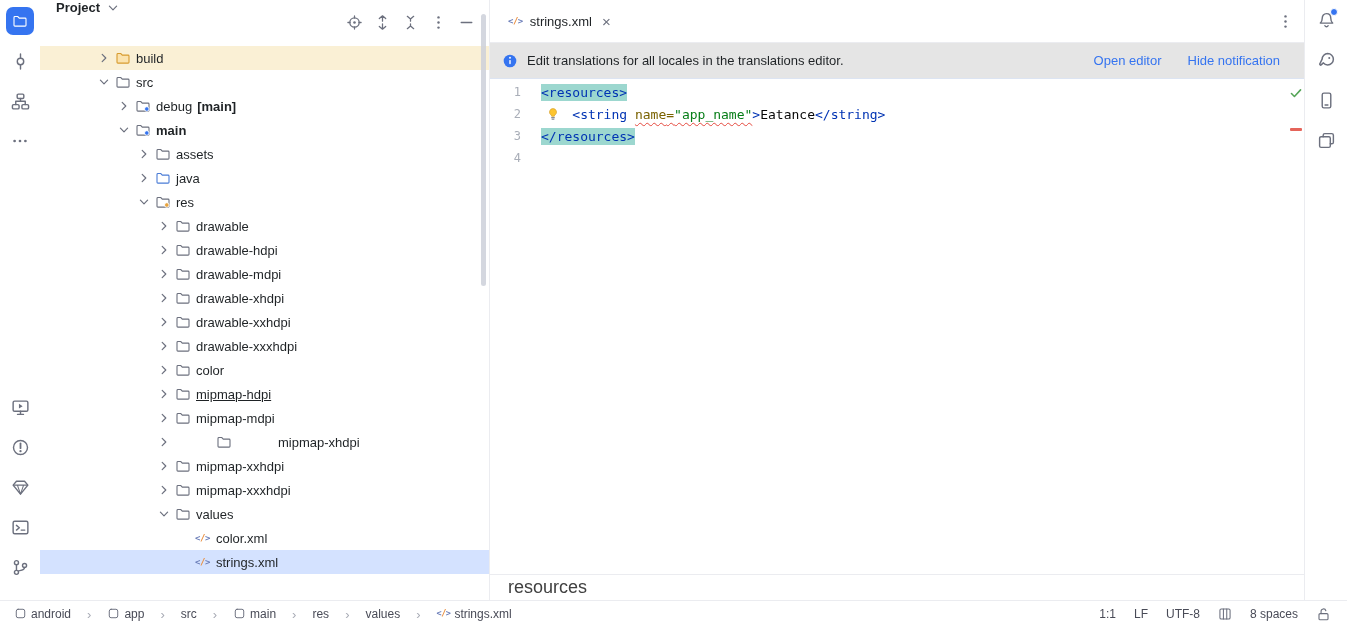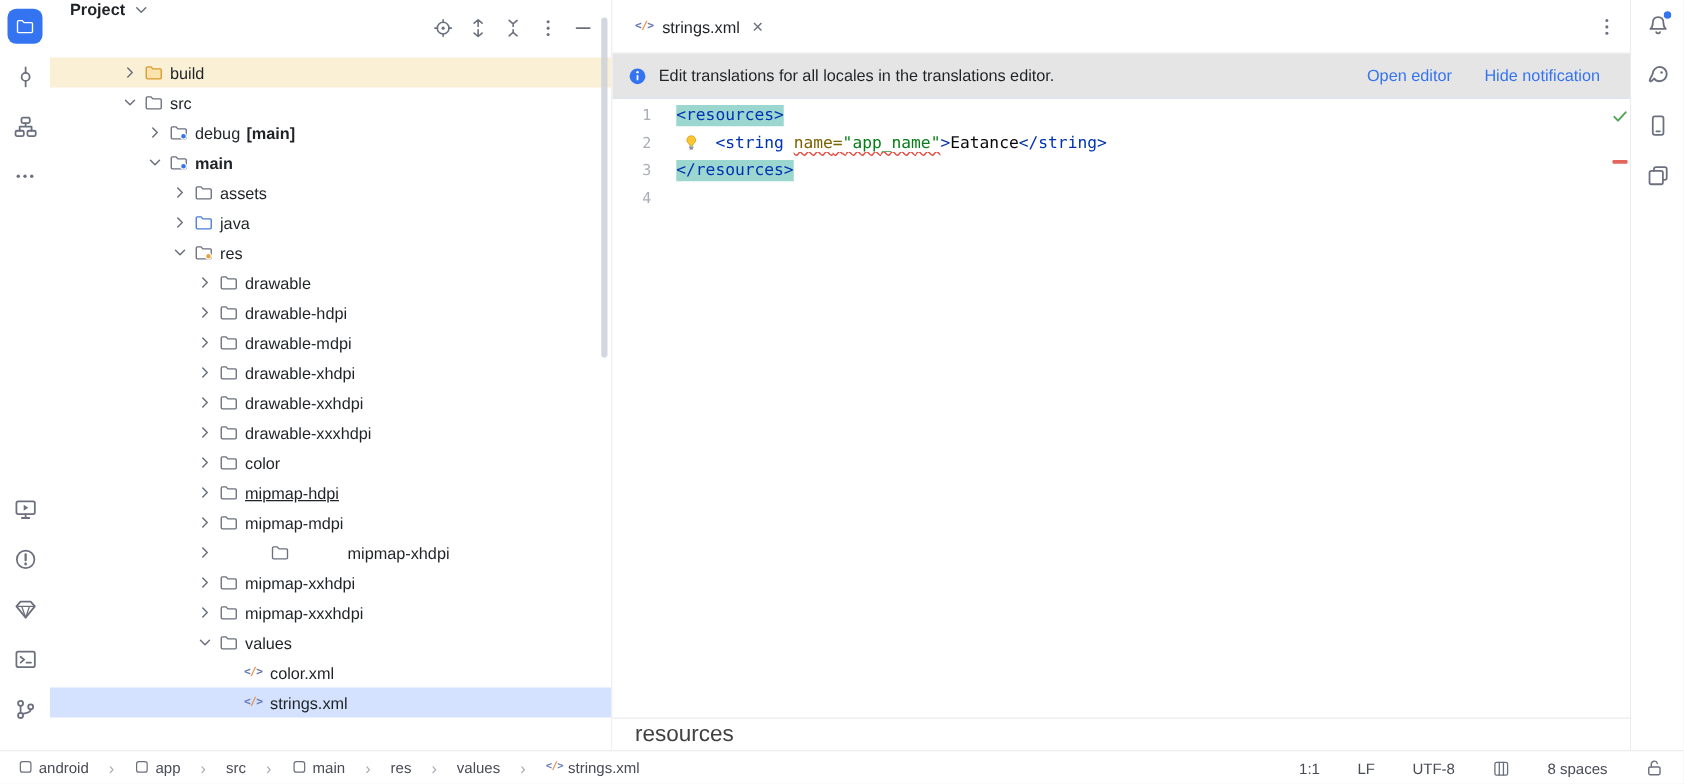--- a/index.html
+++ b/index.html
@@ -72,21 +72,21 @@
   
   .rightbar{position:absolute;right:0;top:0;width:42px;height:600px;display:flex;flex-direction:column;
             align-items:center;padding-top:6px;background:#fff}
 
   
   .statusbar{position:absolute;left:0;right:0;bottom:0;height:27px;border-top:1px solid #EBECF0;display:flex;
              align-items:center;padding:0 16px 0 12px;font-size:12px;color:#494B57;background:#fff;z-index:5}
   .crumbs{display:flex;align-items:flex-start;gap:13px}
   .crumb{display:flex;align-items:center;gap:4px;padding:0 2px}
   .sep{color:#A8ABB5;font-size:13px;padding:0 1px}
-  .sright{margin-left:auto;display:flex;align-items:flex-end;gap:30px}
+  .sright{margin-left:auto;display:flex;align-items:center;gap:18px}
   .sitem{display:flex;align-items:center;gap:4px}
 </style>
 </head>
 <body>
 
 <div class="app">
 
   <div class="leftbar" id="leftbar">
       <div class="toolbtn active">
         <svg width="16" height="16" viewBox="0 0 16 16">

